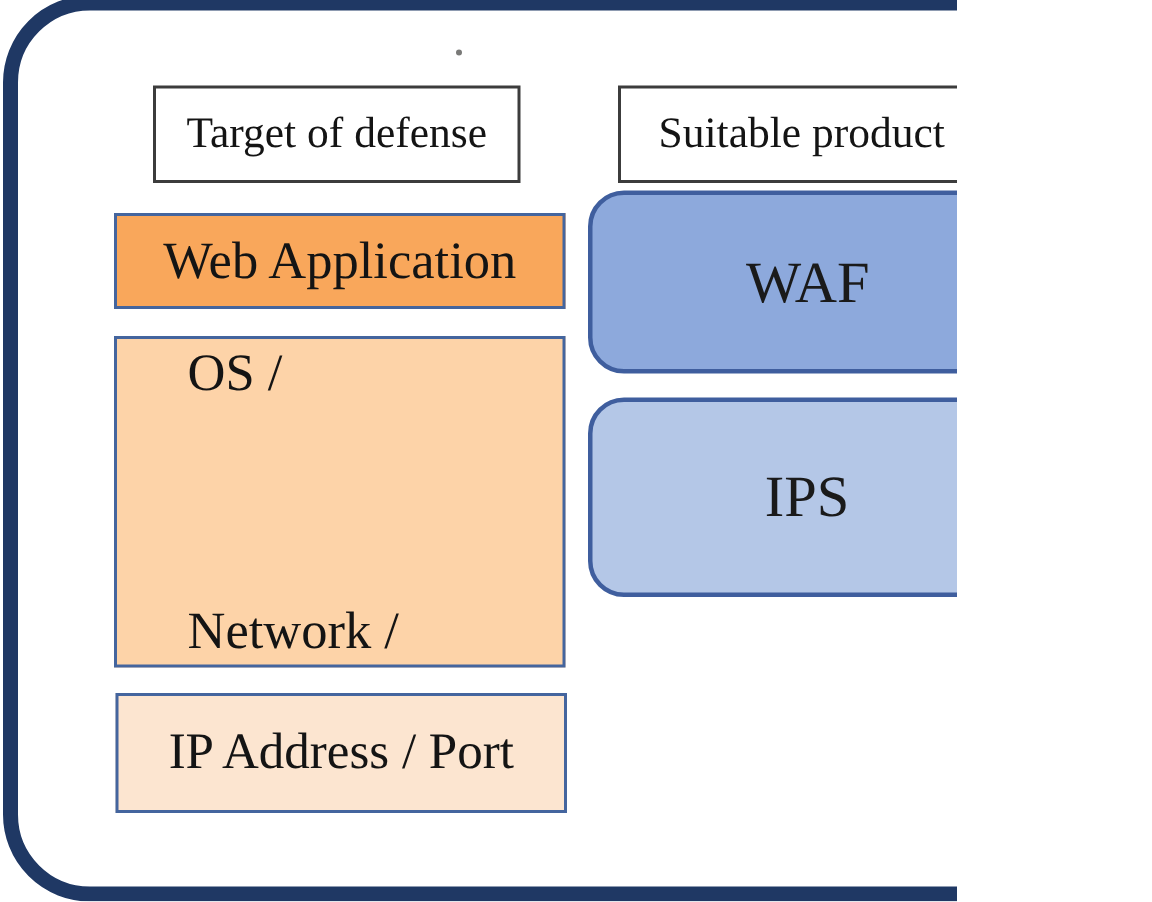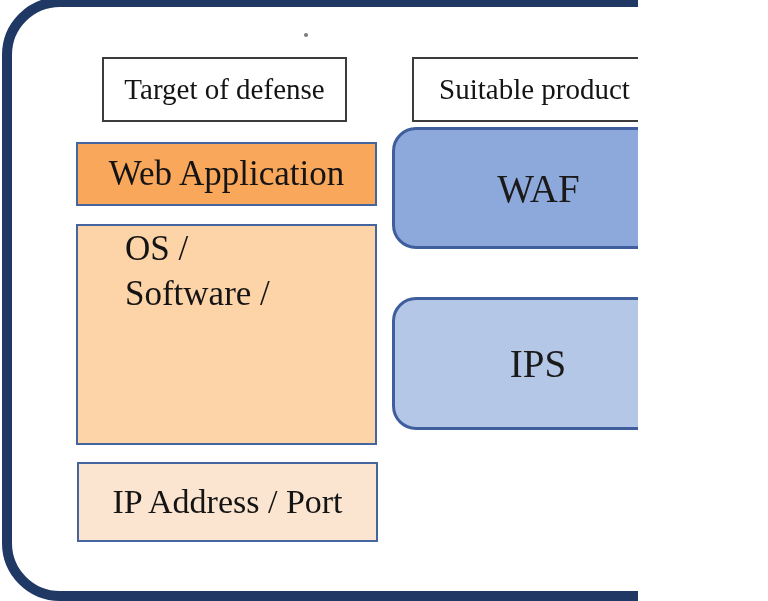--- a/index.html
+++ b/index.html
@@ -57,39 +57,40 @@
     background: var(--webapp-fill, #F9A75B);
     font-size: 35px;
   }
   .os-box {
     left: 76px; top: 224px; width: 301px; height: 221px;
     background: var(--os-fill, #FDD3A8);
     font-size: 35px;
     line-height: 45px;
     flex-direction: column;
     align-items: flex-start;
-    justify-content: flex-start;
+    justify-content: space-between;
     padding-left: 47px;
     text-align: left;
+    gap: 15px;
   }
   .ip-box {
     left: 77px; top: 462px; width: 301px; height: 80px;
     background: var(--ip-fill, #FCE5D0);
     font-size: 34px;
     text-align: center;
   }
   .product-box {
     border: 3px solid var(--blue-border, #3F5E9E);
     border-radius: 24px;
     font-family: Liberation Serif, serif;
     font-size: 39px;
     color: #1a1a1a;
   }
   .waf-box { left: 392px; top: 127px; width: 293px; height: 122px; background: var(--waf-fill, #8DA9DC); }
-  .ips-box { left: 392px; top: 265px; width: 292px; height: 133px; background: var(--ips-fill, #B4C7E7); margin-top: 32px; }
+  .ips-box { left: 392px; top: 265px; width: 292px; height: 133px; background: var(--ips-fill, #B4C7E7); }
   .fw-box  { left: 393px; top: 413px; width: 289px; height: 127px; background: var(--fw-fill, #DAE3F3); }
 </style>
 </head>
 <body>
 
 <div class="canvas" style="--frame-color: #1F3864; --orange-border: #44659E; --blue-border: #3F5E9E; --webapp-fill: #F9A75B; --os-fill: #FDD3A8; --ip-fill: #FCE5D0; --waf-fill: #8DA9DC; --ips-fill: #B4C7E7; --fw-fill: #DAE3F3;">
 
   <div class="outer-frame"></div>
 
   <div class="tiny-dot"></div>
@@ -100,21 +101,21 @@
   <div class="box label-box label-right">
     <span>Suitable product</span>
   </div>
 
   <div class="box orange-box webapp-box">
     <span>Web Application</span>
   </div>
 
   <div class="box orange-box os-box">
     <span>OS /</span>
-    <span>Software /</span>
+    <span>Network /</span>
   </div>
 
   <div class="box orange-box ip-box">
     <span>IP Address / Port</span>
   </div>
 
   <div class="box product-box waf-box">
     <span>WAF</span>
   </div>
 

